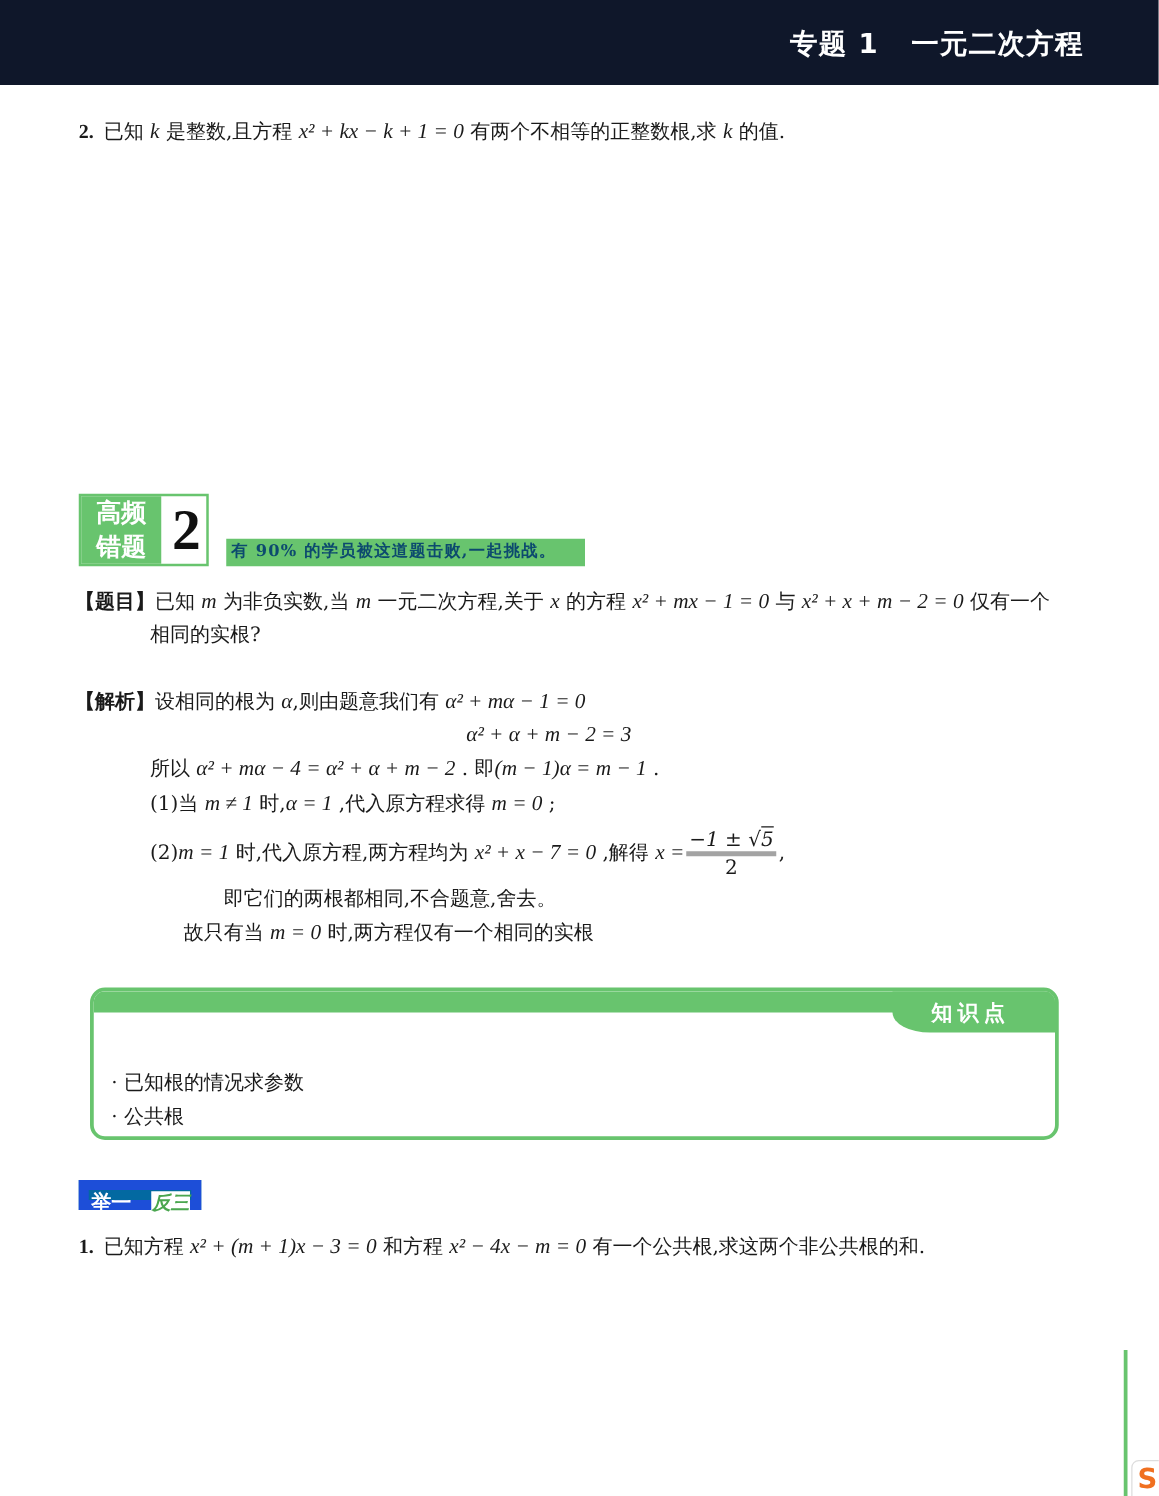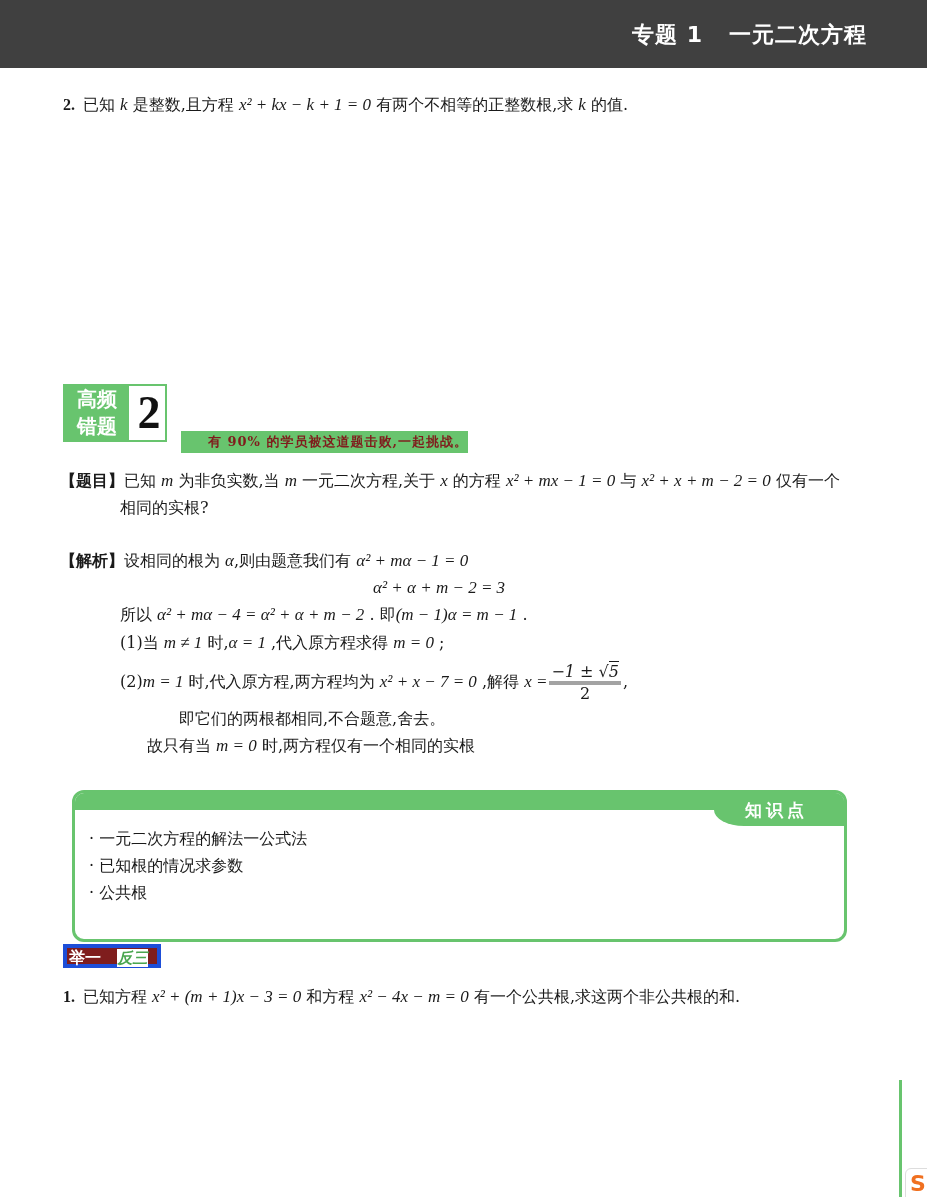--- a/index.html
+++ b/index.html
@@ -3,79 +3,79 @@
 <meta charset="utf-8">
 <style>
   html, body { margin:0; padding:0; }
   body {
     width:927px; height:1197px; position:relative; overflow:hidden;
     background:#ffffff; color:#1a1a1a;
     font-family:"DejaVu Serif","Liberation Serif",serif;
   }
   .header {
     position:absolute; left:0; top:0; width:927px; height:68px;
-    background:#404040;
+    background:#0f172a;
   }
   .header-title {
     position:absolute; right:60px; top:20px;
     color:#fff; font-family:"DejaVu Sans","Liberation Sans",sans-serif;
     font-weight:bold; font-size:22px; letter-spacing:1px; white-space:pre;
   }
   .line { position:absolute; font-size:16px; line-height:22px; white-space:nowrap; }
   .num { font-weight:bold; margin-right:8px; font-family:"Liberation Serif",serif; }
   .math { font-style:italic; font-family:"Liberation Serif","DejaVu Serif",serif; font-size:17px; }
 
   
   .badge {
-    position:absolute; left:63px; top:384px; width:104px; height:58px;
+    position:absolute; left:63px; top:395px; width:104px; height:58px;
     border:2px solid #68c46e; box-sizing:border-box; background:#fff;
   }
   .badge-left {
     position:absolute; left:0; top:0; width:64px; height:54px; background:#68c46e;
     color:#fff; font-family:"DejaVu Sans","Liberation Sans",sans-serif;
     font-weight:bold; font-size:20px; line-height:27px; text-align:center;
   }
   .badge-num {
     position:absolute; left:64px; top:0; width:40px; height:54px;
     font-size:46px; line-height:54px; text-align:center; font-weight:bold;
     font-family:"Liberation Serif",serif; color:#111;
   }
   .badge-strip {
     position:absolute; left:181px; top:431px; width:287px; height:22px;
-    background:#68c46e; color:#7f1d1d; font-size:13px; line-height:22px;
-    font-weight:bold; padding-left:4px; box-sizing:border-box; letter-spacing:1px;text-align:right;
+    background:#68c46e; color:#0c4a6e; font-size:13px; line-height:22px;
+    font-weight:bold; padding-left:4px; box-sizing:border-box; letter-spacing:1px;
   }
   .tag { font-weight:bold; font-family:"DejaVu Sans","Liberation Sans",sans-serif; font-size:16px; }
 
   
   .frac { display:inline-block; vertical-align:middle; text-align:center; font-style:normal; margin:0 2px; }
   .frac .top { display:block; border-bottom:4px solid #a3a3a3; padding:0 2px; line-height:18px;font-style:italic; }
   .frac .bot { display:block; line-height:18px; }
   .sqrt { border-top:1px solid #1a1a1a; }
 
   
   .kbox {
-    position:absolute; left:72px; top:790px; width:775px; height:152px;
+    position:absolute; left:72px; top:790px; width:775px; height:122px;
     border:3px solid #68c46e; border-radius:12px; box-sizing:border-box; overflow:hidden;
   }
   .kbox-bar { position:absolute; left:0; top:0; width:100%; height:17px; background:#68c46e; }
   .kbox-tab {
     position:absolute; right:0; top:0; width:130px; height:33px; background:#68c46e;
     border-bottom-left-radius:30px 16px;
   }
   .kbox-title {
     position:absolute; right:36px; top:6px; color:#fff; font-weight:bold;
     font-family:"DejaVu Sans","Liberation Sans",sans-serif; font-size:17px; letter-spacing:4px;
   }
   .kbox-item { position:absolute; left:14px; font-size:16px; line-height:22px; }
 
   
   .jyfs {
-    position:absolute; left:63px; top:944px; width:98px; height:24px; background:#7f1d1d;
-    box-sizing:border-box; border:4px solid #1d4ed8;
+    position:absolute; left:63px; top:944px; width:98px; height:24px; background:#0369a1;
+    box-sizing:border-box; border:8px solid #1d4ed8;
   }
   .jyfs-a {
     position:absolute; left:2px; top:0; width:46px; height:20px; color:#fff; font-weight:bold;
     font-family:"DejaVu Sans","Liberation Sans",sans-serif; font-size:16px; line-height:20px;
   }
   .jyfs-b {
     position:absolute; left:50px; top:1px; width:31px; height:18px; background:#fff; color:#4aa64f;
     font-weight:bold; font-style:italic; font-family:"DejaVu Sans","Liberation Sans",sans-serif;
     font-size:15px; line-height:18px; text-align:center;
   }
@@ -126,21 +126,20 @@
 </div>
 <div class="line" style="left:147px; top:708px;margin-left:32px;">即它们的两根都相同,不合题意,舍去。</div>
 <div class="line" style="left:147px; top:735px;">
   <span>故只有当 </span><span class="math">m = 0</span><span> 时,两方程仅有一个相同的实根</span>
 </div>
 
 <div class="kbox">
   <div class="kbox-bar"></div>
   <div class="kbox-tab"></div>
   <div class="kbox-title">知识点</div>
-  <div class="kbox-item" style="top:35px;">· 一元二次方程的解法一公式法</div>
   <div class="kbox-item" style="top:62px;">· 已知根的情况求参数</div>
   <div class="kbox-item" style="top:89px;">· 公共根</div>
 </div>
 
 <div class="jyfs">
   <div class="jyfs-a">举一</div>
   <div class="jyfs-b">反三</div>
 </div>
 <div class="line" style="left:63px; top:986px;">
   <span class="num">1.</span><span>已知方程 </span><span class="math">x² + (m + 1)x − 3 = 0</span><span> 和方程 </span><span class="math">x² − 4x − m = 0</span><span> 有一个公共根,求这两个非公共根的和.</span>

